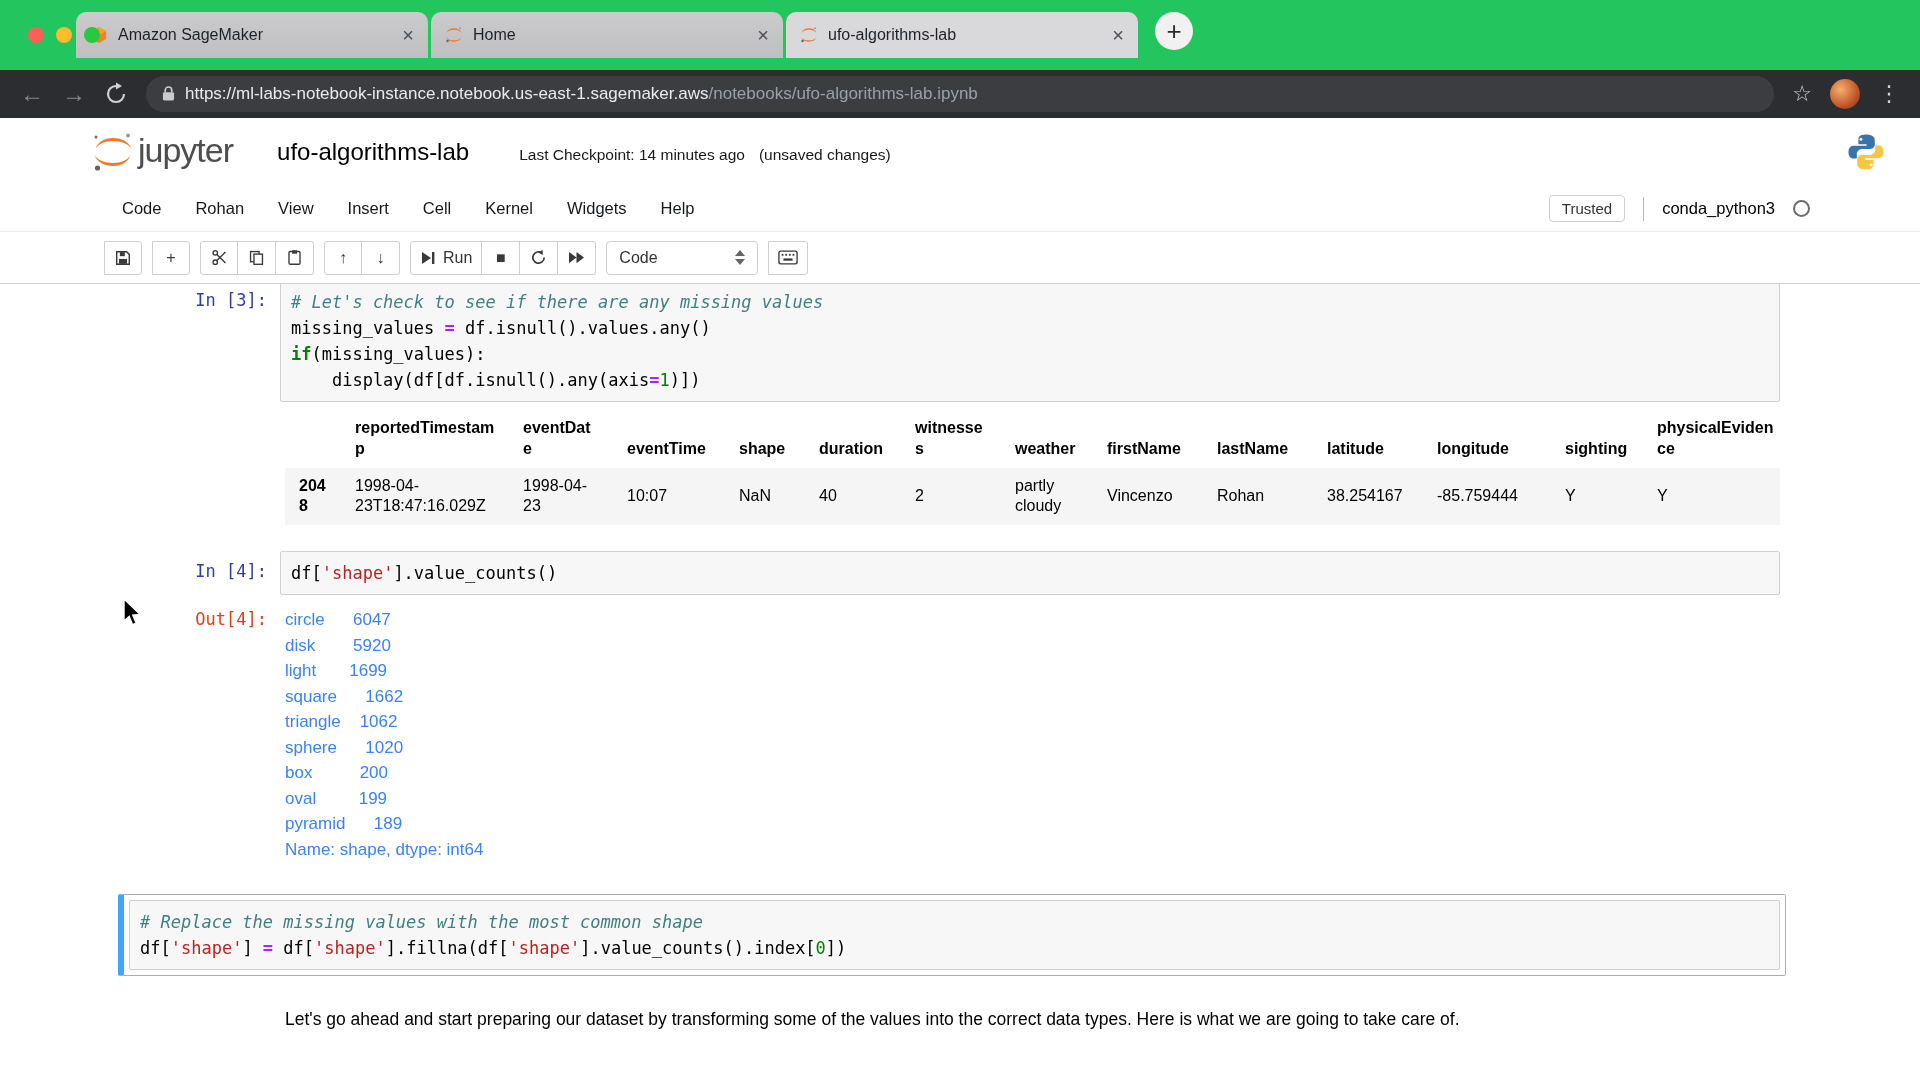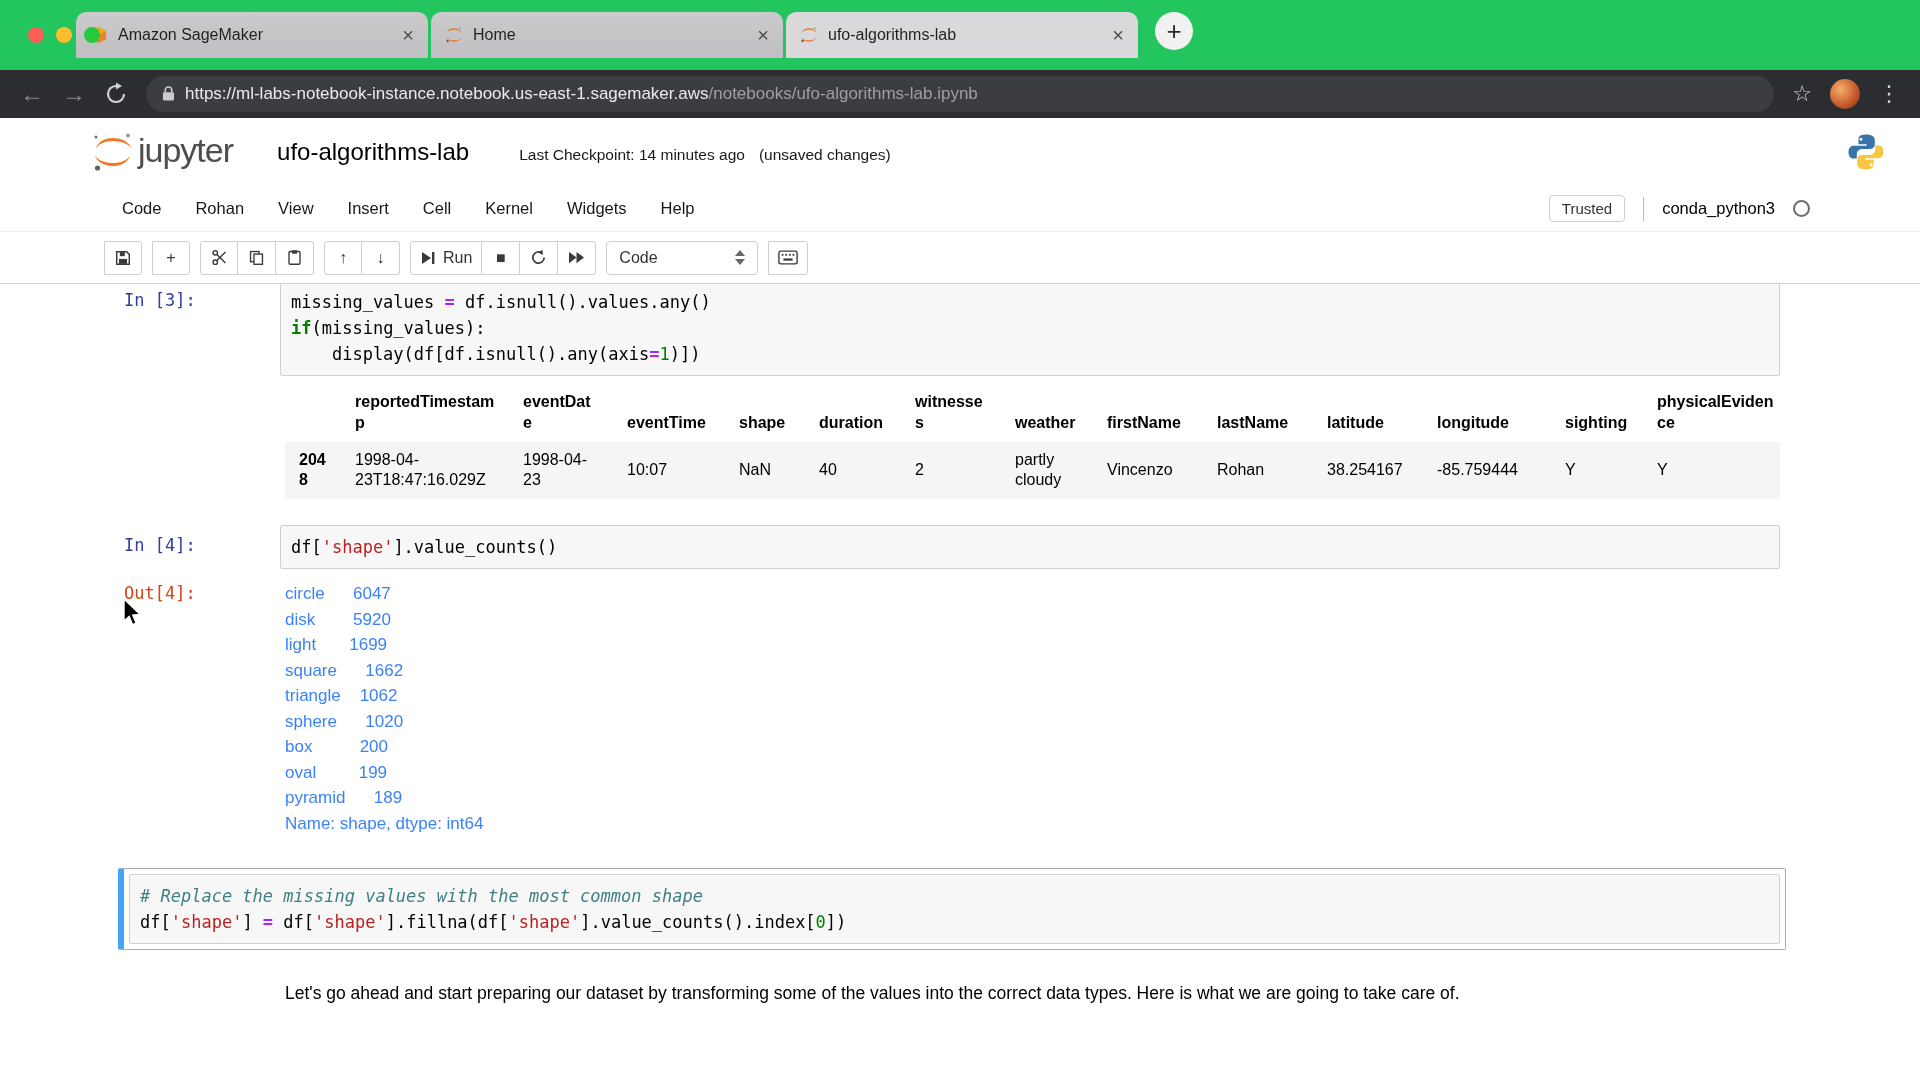--- a/index.html
+++ b/index.html
@@ -70,21 +70,21 @@
 
   
   .notebook { position:relative; height:796px; background:#fff; overflow:hidden; }
   .nb-inner { width:1668px; margin-left:118px; }
   .cell { padding:5px; border:1px solid transparent; margin-top:6px; }
   .cell.first { margin-top:-10px; }
   .cell.selected { border:1px solid #ababab; border-left:6px solid #42a5f5; border-radius:2px; margin-top:18px; }
   .cell.md { margin-top:24px; }
   .row { display:flex; }
   .prompt { width:156px; flex:none; font-family:"DejaVu Sans Mono", monospace; font-size:17px;
-            padding:10px 13px 0 0; white-space:nowrap; }
+            text-align:right; padding:10px 13px 0 0; white-space:nowrap; }
   .prompt.in { color:#303f9f; }
   .prompt.out { color:#d84315; padding-top:14px; }
   .input-box { flex:1; background:#f7f7f7; border:1px solid #cfd0d0; border-radius:2px; padding:8px 10px; overflow:hidden; }
   .code-line { font-family:"DejaVu Sans Mono", monospace; font-size:17px; line-height:26px; white-space:pre; color:#000; }
   .tok-comment { color:#408080; font-style:italic; }
   .tok-kw { color:#008000; font-weight:bold; }
   .tok-op { color:#aa22ff; font-weight:bold; }
   .tok-str { color:#ba2121; }
   .tok-num { color:#008000; }
   .output-area { flex:1; overflow:hidden; padding:8px 0 8px 5px; }
@@ -310,20 +310,21 @@
     </div>
   </div>
 
   <div class="notebook">
     <div class="nb-inner">
 
       <div class="cell first">
         <div class="row">
           <div class="prompt in">In [3]:</div>
           <div class="input-box">
+              <div class="code-line"><span class="tok-comment"># Let's check to see if there are any missing values</span></div>
               <div class="code-line"><span>missing_values </span><span class="tok-op">=</span><span> df.isnull().values.any()</span></div>
               <div class="code-line"><span class="tok-kw">if</span><span>(missing_values):</span></div>
               <div class="code-line"><span>    display(df[df.isnull().any(axis</span><span class="tok-op">=</span><span class="tok-num">1</span><span>)])</span></div>
             </div>
         </div>
         <div class="row">
           <div class="prompt out"></div>
           <div class="output-area">
               <table class="dataframe">
                 <thead>

